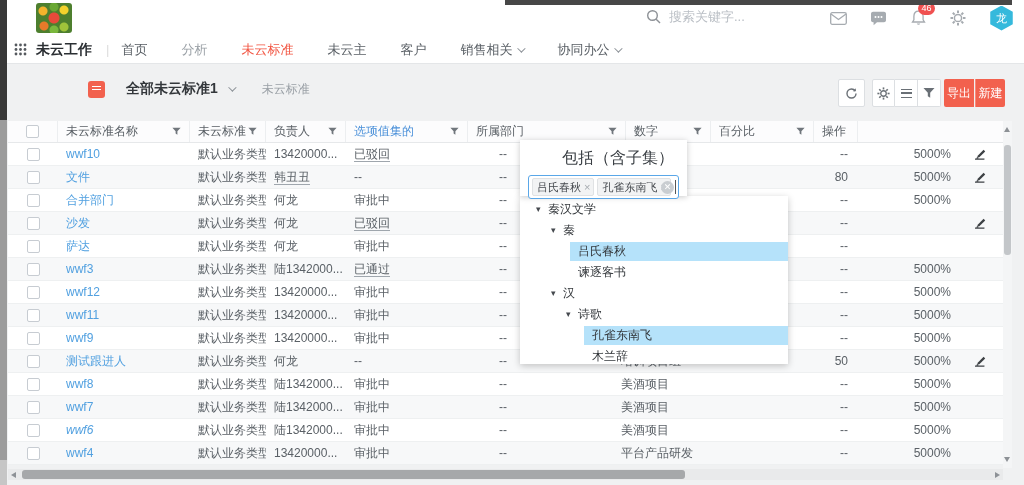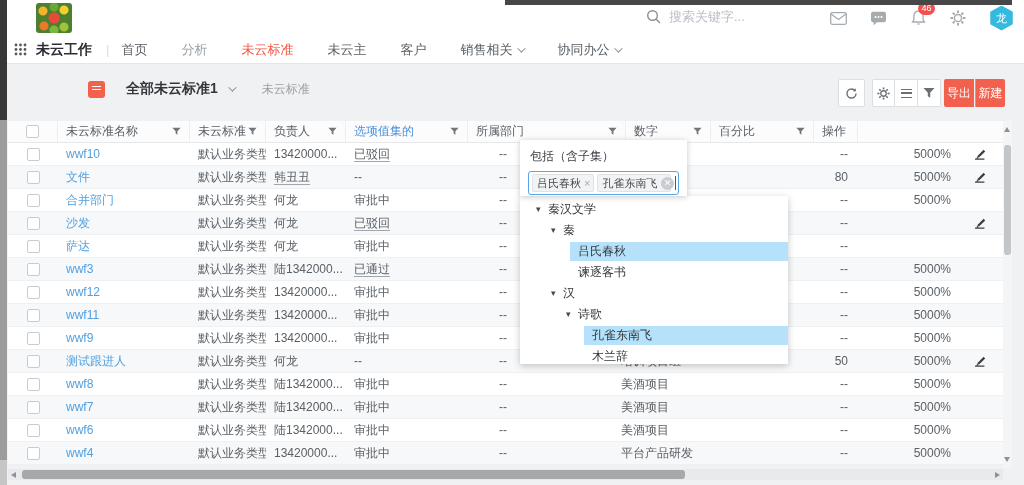--- a/index.html
+++ b/index.html
@@ -97,21 +97,21 @@
   .varr.down { bottom:6px; border-top:5px solid #8d9196; }
   .hscroll { position:absolute; left:8px; top:469px; width:995px; height:11px; background:#e9eaeb; }
   .hthumb { position:absolute; left:14px; top:1px; width:663px; height:9px; background:#a6a8aa; border-radius:3px; }
   .harr { position:absolute; top:2.5px; width:0; height:0; border-top:3.5px solid transparent; border-bottom:3.5px solid transparent; }
   .harr.left { left:3px; border-right:5px solid #8d9196; }
   .harr.right { right:3px; border-left:5px solid #8d9196; }
 
   
   .filter-popup { position:absolute; left:520px; top:140px; width:167px; height:56px; background:#fff; z-index:20;
     box-shadow:0 1px 6px rgba(0,0,0,.22); padding:8px 8px 0 10px; }
-  .fp-title { font-size:12px; color:#3a3f44; }
+  .fp-title { font-size:16px; color:#3a3f44;margin-left:32px; }
   .tagbox { margin-top:6px; margin-left:-2px; width:151px; height:24px; border:1px solid #5aa7e8; border-radius:3px; background:#fff;
     display:flex; align-items:center; padding:0 3px; position:relative; }
   .chip { background:#f2f3f4; border:1px solid #e0e2e4; border-radius:2px; height:18px; font-size:11px; color:#45494e;
     display:flex; align-items:center; padding:0 3px 0 4px; margin-right:3px; white-space:nowrap; }
   .chip .x { color:#a6abb0; margin-left:3px; font-size:11px; cursor:pointer; }
   .caret { width:1px; height:14px; background:#555; margin-left:1px; }
   .clear-ic { position:absolute; right:4px; top:5px; width:13px; height:13px; border-radius:50%; background:#c9cdd1; color:#fff;
     font-size:9px; line-height:13px; text-align:center; cursor:pointer; }
 
   .tree-panel { position:absolute; left:520px; top:196px; width:268px; height:168px; background:#fff; z-index:19;
@@ -598,21 +598,21 @@
         <div class="td" style="width: 122px;">--</div>
         <div class="td" style="width: 158px;">美酒项目</div>
         <div class="td num" style="width: 85px;">--</div>
         <div class="td num" style="width: 103px;">5000%</div>
         <div class="td" style="width: 44px;"></div>
       </div>
       <div class="trow">
         <div class="td cbcell" style="width: 50px;">
           <span class="cb"></span>
         </div>
-        <div class="td" style="width: 132px;">
+        <div class="td" style="width: 132px; font-style: italic;">
           <span class="link">wwf6</span>
         </div>
         <div class="td" style="width: 76px;">默认业务类型</div>
         <div class="td" style="width: 80px;">
           <span>陆1342000...</span>
         </div>
         <div class="td" style="width: 145px;">
           <span>审批中</span>
         </div>
         <div class="td" style="width: 122px;">--</div>

